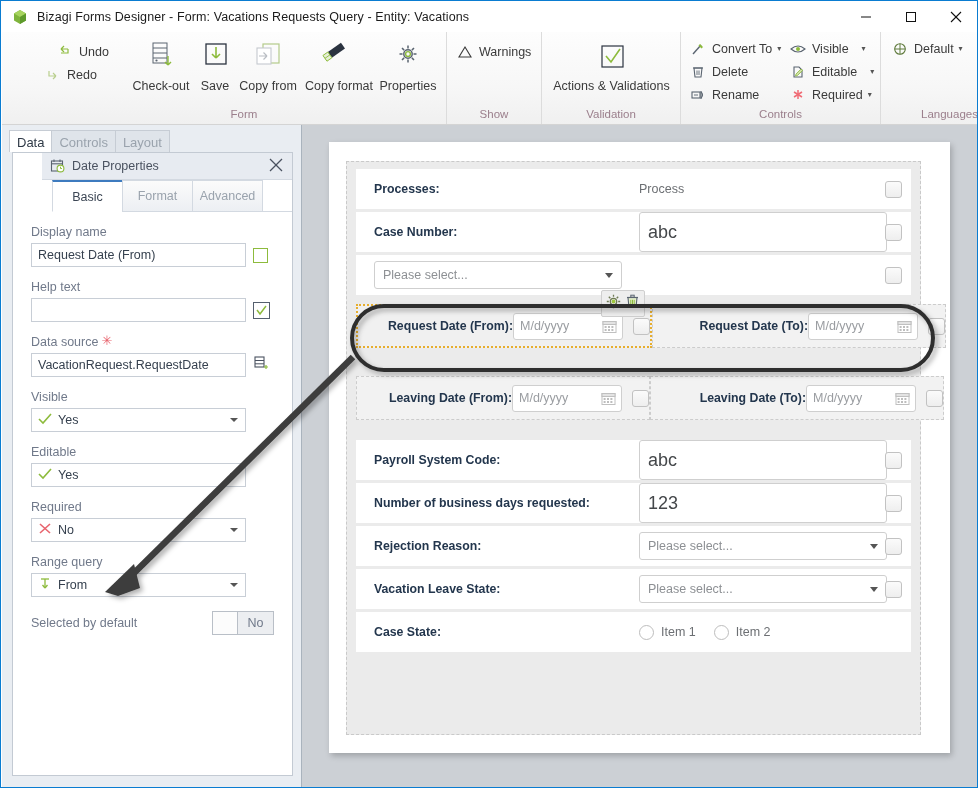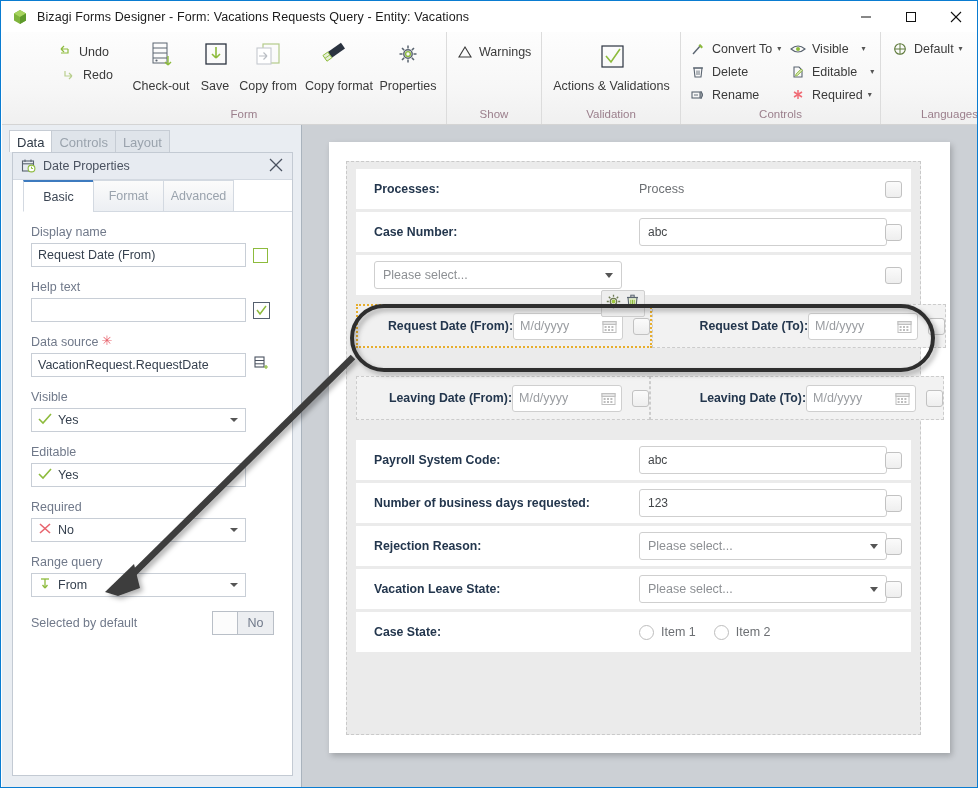--- a/index.html
+++ b/index.html
@@ -84,21 +84,21 @@
   .ptabs { position: absolute; left: 7px; top: 5px; display: flex; height: 22px; }
   .ptab {
     padding: 2px 7px 0 7px; font-size: 13px; color: #9aa3ad;
     background: #dfe4ea; border: 1px solid #c6ccd4; border-bottom: none;
     margin-right: -1px; display:flex; align-items:center;
   }
   .ptab.active { background: #ffffff; color: #2f3a47; border-color: #c6ccd4; }
 
   .propbox {
     position: absolute; left: 10px; top: 27px; width: 281px; height: 624px;
-    background: #ffffff; border: 1px solid #c3cad3; box-sizing: border-box;
+    background: #ffffff; border: 1px solid #c3cad3; box-sizing: border-box; padding-left: 29px;
   }
   .prophead {
     height: 26px; background: #e7ebf1; border-bottom: 1px solid #d3d9e1;
     display: flex; align-items: center; position: relative;
   }
   .prophead .ico { margin-left: 8px; margin-right: 6px; width:16px;height:16px;display:flex;align-items:center;justify-content:center;}
   .prophead .txt { font-size: 12.5px; color: #4a5260; }
   .prophead .close { position: absolute; right: 8px; top: 4px; cursor: pointer; }
 
   .subtabs { display: flex; height: 32px; padding-left: 10px; background: #ffffff; position:relative; }
@@ -153,22 +153,22 @@
     position: absolute; left: 17px; top: 19px; width: 575px; height: 574px;
     border: 1px dashed #c9c9c9; background: #ebebeb; box-sizing: border-box;
     padding: 7px 9px;
   }
   .frow2 {
     position: relative; height: 40px; background: #ffffff; margin-bottom: 3px;
     display: flex; align-items: center; padding-left: 18px; box-sizing: border-box;
   }
   .frow2 .lab { font-size: 12.3px; color: #23364d; font-weight: bold; width: 265px; flex: none; }
   .txtin {
-    width: 248px; height: 28px; background: #fff; border: 1px solid #cfcfcf; border-radius: 3px;
-    font-size: 12px; color: #44474a; padding: 0 8px; box-sizing: border-box; display: flex; align-items: center;
+    width: 248px; height: 40px; background: #fff; border: 1px solid #cfcfcf; border-radius: 3px;
+    font-size: 18px; color: #44474a; padding: 0 8px; box-sizing: border-box; display: flex; align-items: center;
   }
   .selin {
     width: 248px; height: 28px; background: #fff; border: 1px solid #cfcfcf; border-radius: 3px;
     font-size: 12.5px; color: #8d9094; padding: 3px 8px; box-sizing: border-box;
     display: flex; align-items: center; position: relative;
   }
   .selin .arr { position: absolute; right: 8px; top: 11px; width:0;height:0;
      border-left:4px solid transparent;border-right:4px solid transparent;border-top:5px solid #555;}
   .rowchk {
     position: absolute; right: 9px; top: 12px;
@@ -249,21 +249,21 @@
       <div class="rgroup-body">
         <div class="smallbtn" style="left:14px;top:8px;">
           <span class="glyph">
             <svg width="16" height="14" viewBox="0 0 16 14">
               <path d="M11 4 H4 M4 4 L7 1 M4 4 L7 7" fill="none" stroke="#8dbb3c" stroke-width="1.2"></path>
               <path d="M11 4 v4 H4" fill="none" stroke="#8dbb3c" stroke-width="1.2"></path>
             </svg>
           </span>
           <span>Undo</span>
         </div>
-        <div class="smallbtn" style="left:18px;top:31px;">
+        <div class="smallbtn" style="left:2px;top:31px;">
           <span class="glyph">
             <svg width="16" height="14" viewBox="0 0 16 14">
               <path d="M4 3 v5 h7 M11 8 L8 5 M11 8 L8 11" fill="none" stroke="#b9cf8e" stroke-width="1.2"></path>
             </svg>
           </span>
           <span>Redo</span>
         </div>
 
         <div class="bigbtn" style="left:88px;top:2px;">
           <div class="ico">

